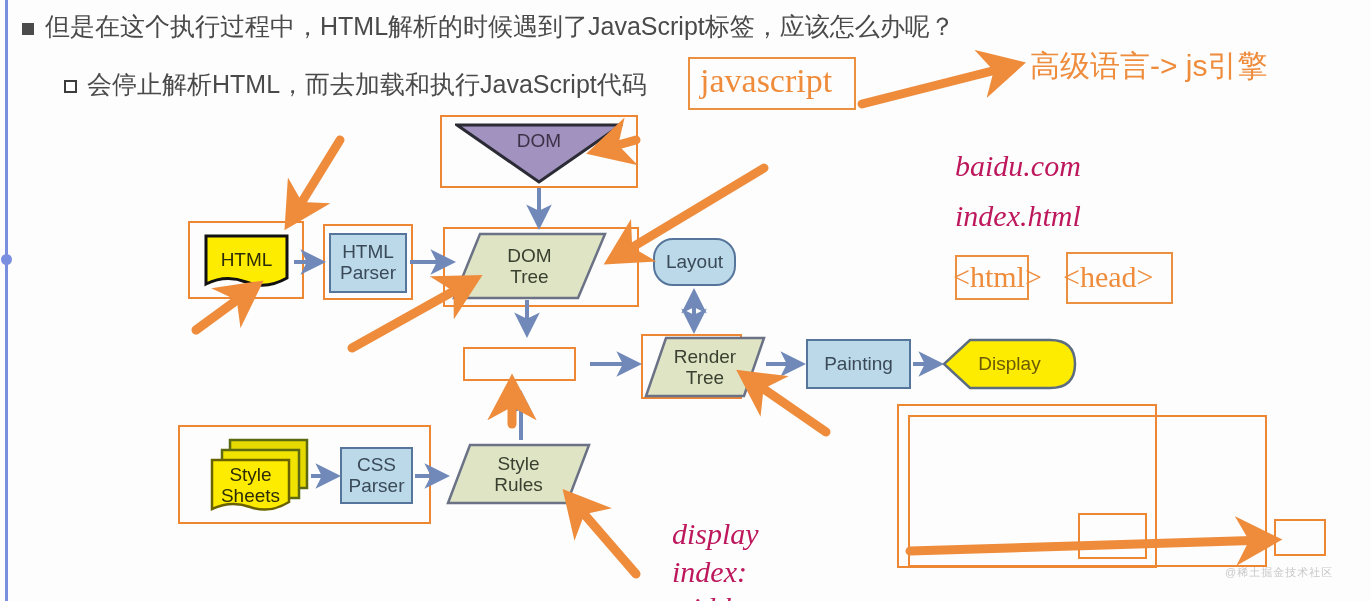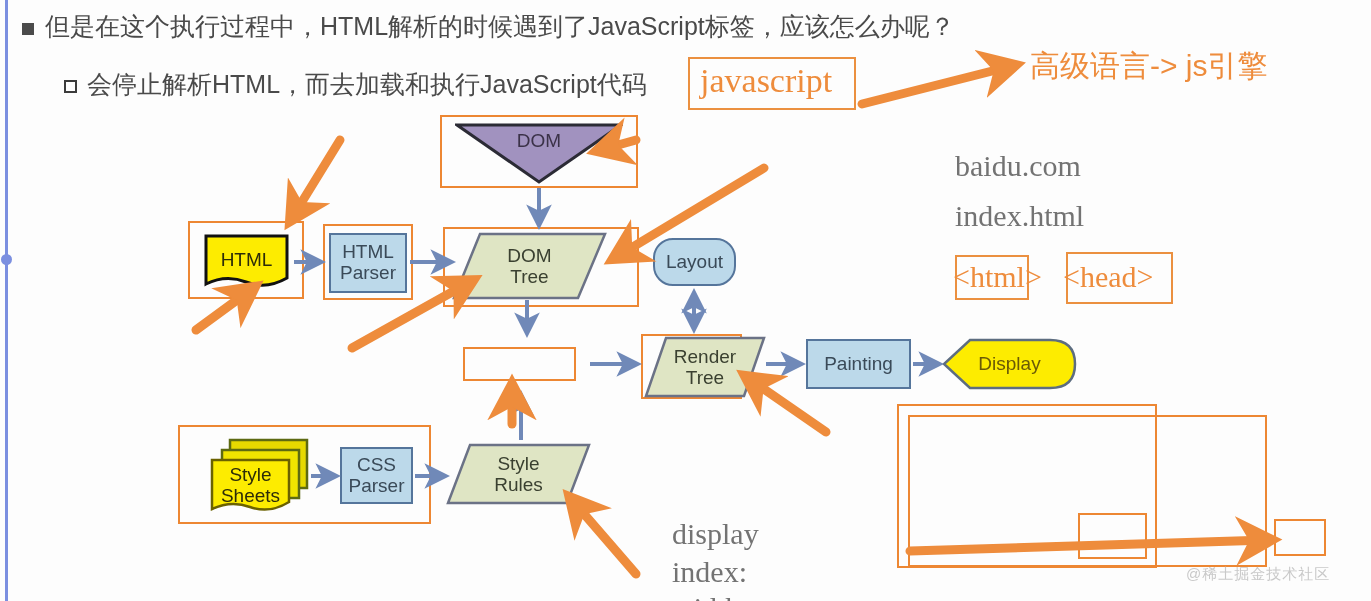--- a/index.html
+++ b/index.html
@@ -23,27 +23,27 @@
   .slide-text{font-size:25px;color:#4a4a4a;line-height:1.15;white-space:nowrap;letter-spacing:0px;}
 
   
   .node{position:absolute;box-sizing:border-box;display:flex;align-items:center;justify-content:center;text-align:center;}
   .blue-box{background:#bcd9ea;border:2px solid #55759b;color:#3a4a58;font-size:19px;line-height:1.1;}
   .orange-frame{position:absolute;border:2.5px solid #ed8733;box-sizing:border-box;background:transparent;}
   .para{position:absolute;}
   .para svg{display:block;overflow:visible;}
   .para-label{position:absolute;left:0;top:0;width:100%;height:100%;display:flex;flex-direction:column;align-items:center;justify-content:center;color:#3a4030;font-size:19px;line-height:1.12;pointer-events:none;}
 
-  .ann-orange{position:absolute;color:#737373;font-family:"Liberation Serif", serif;white-space:pre;line-height:1.08;}
+  .ann-orange{position:absolute;color:#be185d;font-family:"Liberation Serif", serif;white-space:pre;line-height:1.08;font-style:italic;}
   .ann-cn{position:absolute;color:#ee8c3c;font-family:"Liberation Sans", sans-serif;white-space:pre;}
 
   .tagbox{position:absolute;border:2.5px solid #eb9040;box-sizing:border-box;}
   .tagtext{position:absolute;color:#ee8c3c;font-family:"Liberation Serif", serif;white-space:pre;}
 
-  .watermark{position:absolute;color:#c9c9c9;font-size:15px;white-space:nowrap;letter-spacing:1px;}
+  .watermark{position:absolute;color:#c9c9c9;font-size:11px;white-space:nowrap;letter-spacing:1px;margin-left:39px;}
 
   svg.layer{position:absolute;left:0;top:0;width:1371px;height:601px;pointer-events:none;overflow:visible;}
 </style>
 </head>
 <body>
 
 <div id="stage">
 
   <div class="rail"></div>
   <div class="rail-dot"></div>

